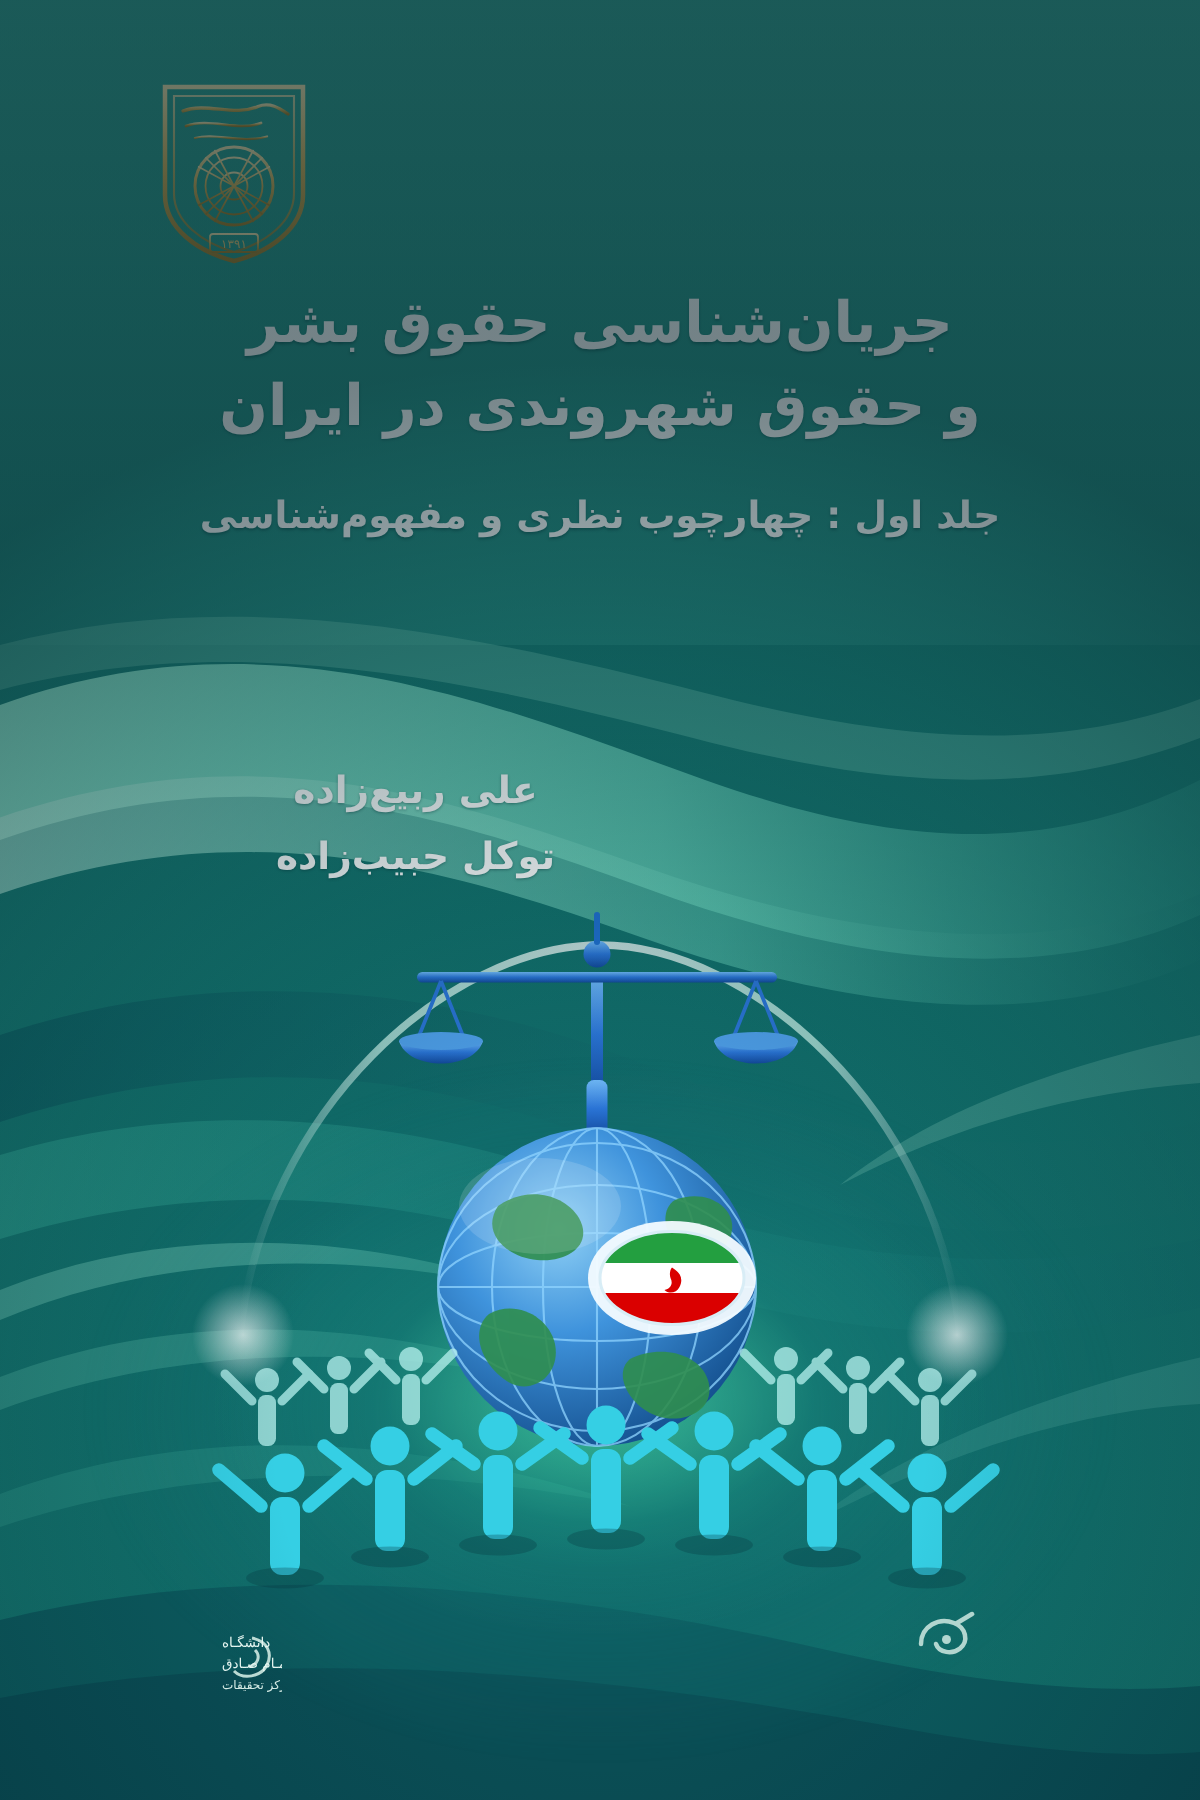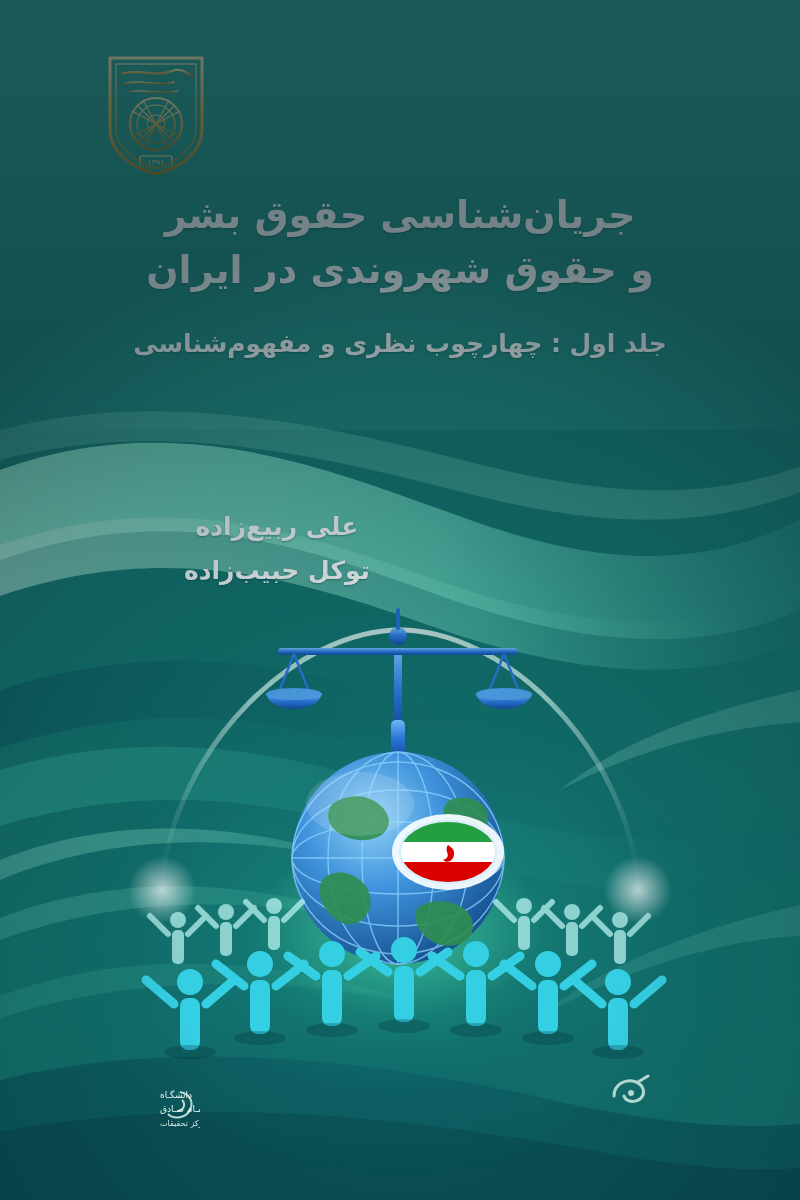--- a/index.html
+++ b/index.html
@@ -131,21 +131,21 @@
     top: 590px;
     transform: translateX(-50%);
     width: 560px;
     height: 470px;
   }
   .artwork svg { display: block; width: 560px; height: 470px; }
 
   
   .bottom-logo {
     position: absolute;
-    left: 108px;
+    left: 96px;
     bottom: 58px;
     width: 92px;
     height: 60px;
     direction: rtl;
   }
   .bottom-logo svg { display:block; width: 92px; height: 60px; }
 
   .bottom-mark {
     position: absolute;
     left: 608px;

